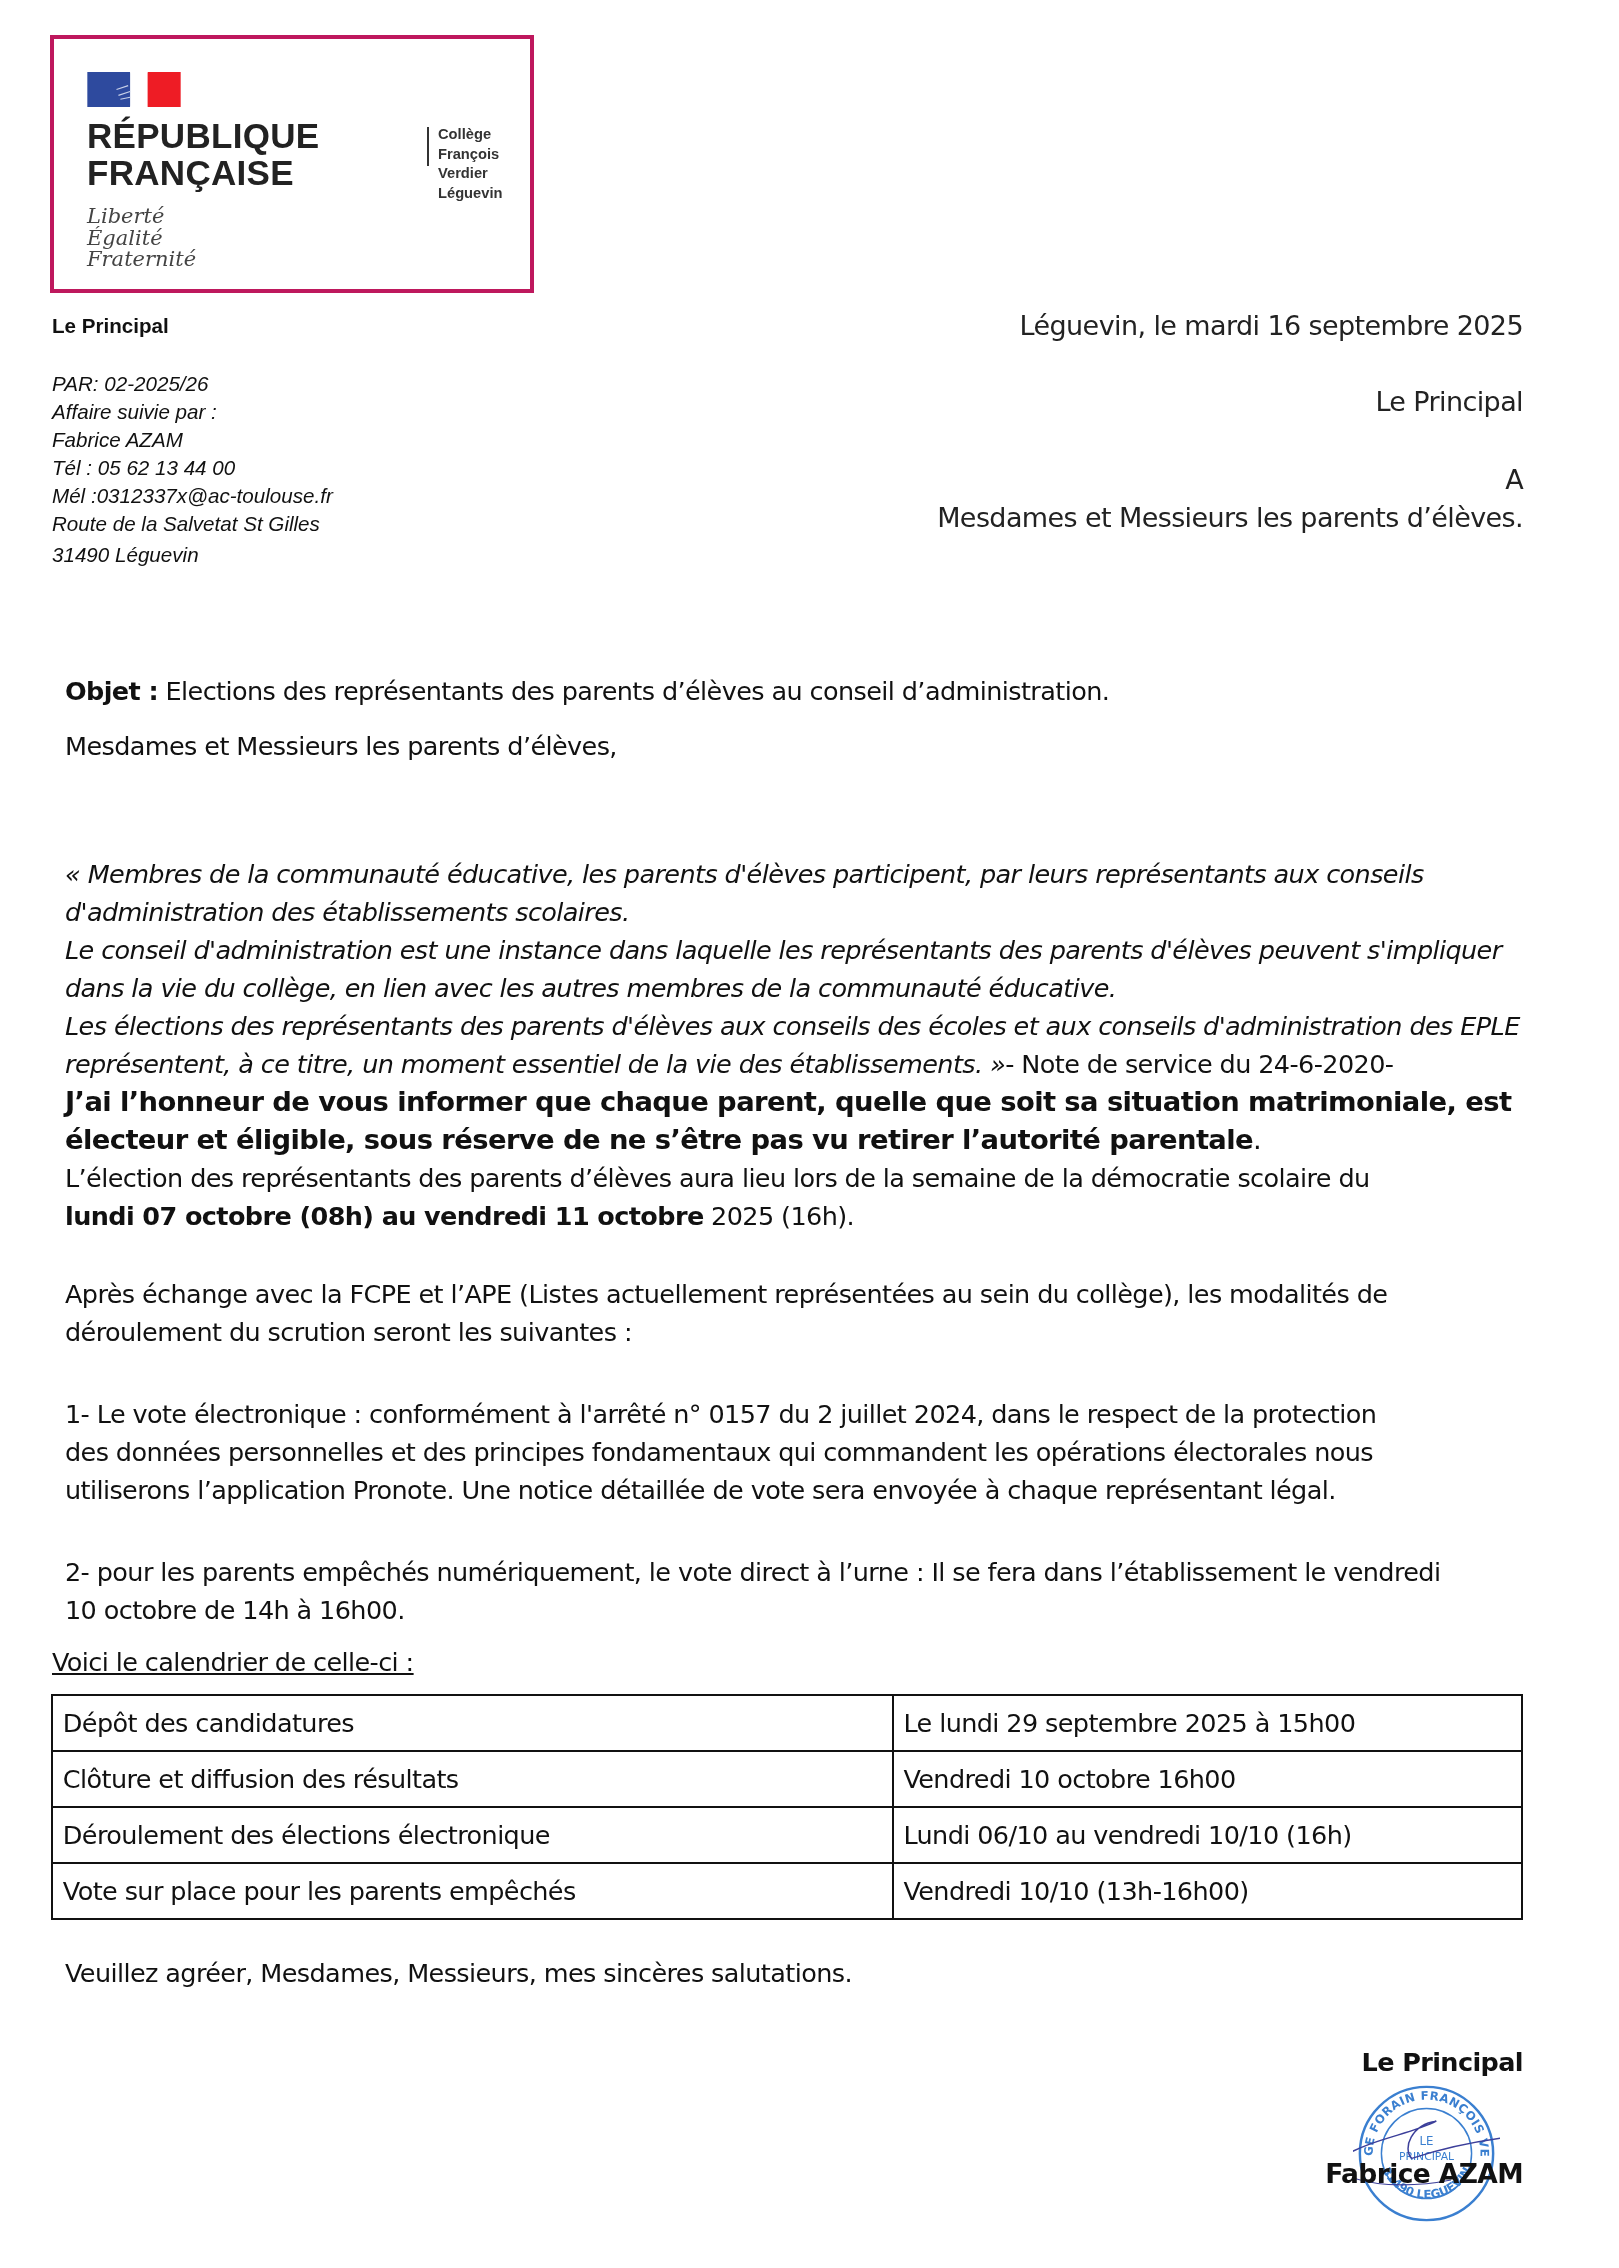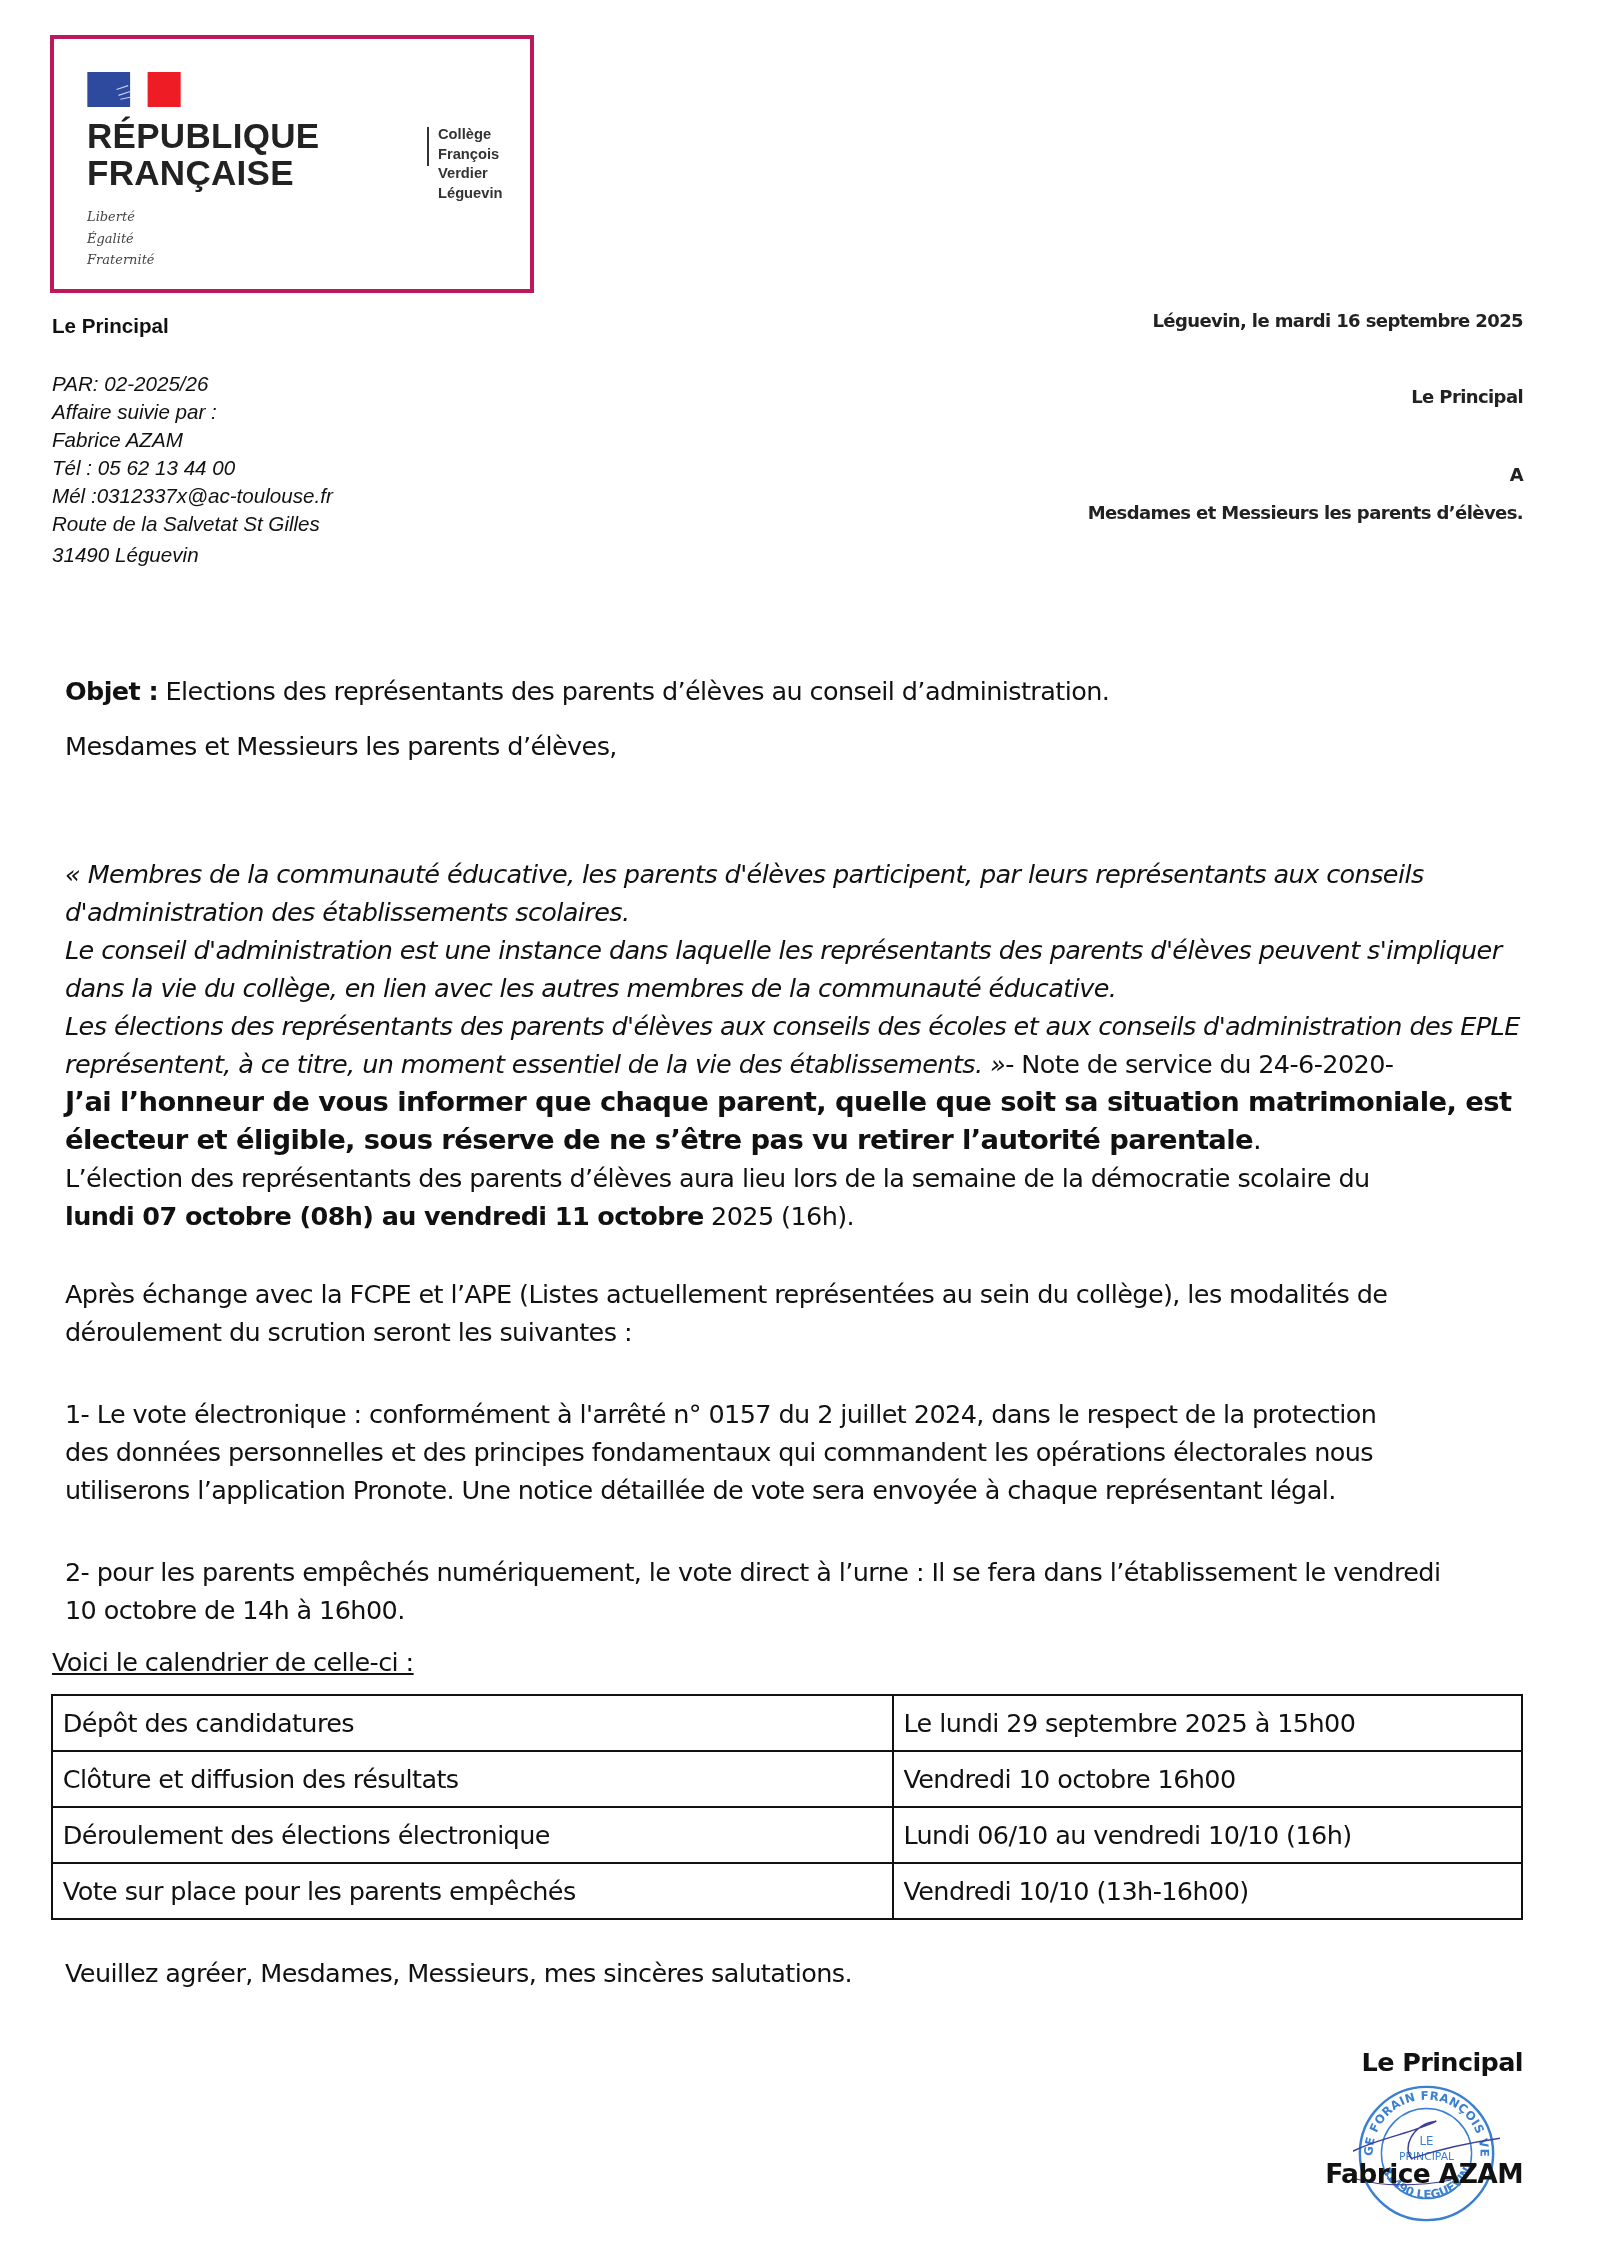--- a/index.html
+++ b/index.html
@@ -5,31 +5,31 @@
   html, body { margin:0; padding:0; background:#ffffff; }
   body { width:1619px; height:2268px; position:relative; overflow:hidden; color:#111; font-family:"DejaVu Sans", sans-serif; }
   .abs { position:absolute; }
   .gill { font-family:"DejaVu Sans", sans-serif; letter-spacing:-0.6px; }
   .arial { font-family:"Liberation Sans", sans-serif; }
 
   
   #logo-box { left:50px; top:35px; width:484px; height:258px; border:4px solid #be185d; box-sizing:border-box; background:#fff; }
   #flag { left:33px; top:33px; width:94px; height:35px; }
   #rf-title { left:33px; top:78px; font-family:"Liberation Sans", sans-serif; font-weight:bold; font-size:35px; line-height:37px; color:#222; letter-spacing:0.3px; }
-  #rf-motto { left:33px; top:167px; font-family:"DejaVu Serif", serif; font-style:italic; font-size:13px; line-height:21.6px; color:#444; }
+  #rf-motto { left:33px; top:167px; font-family:"DejaVu Serif", serif; font-style:italic; font-size:21px; line-height:21.6px; color:#444; }
   #college-sep { left:373px; top:88px; width:2px; height:39px; background:#333; }
   #college-name { left:384px; top:86px; font-family:"Liberation Sans", sans-serif; font-weight:bold; font-size:14.7px; line-height:19.6px; color:#333; }
 
   
   #sender-title { left:52px; top:314px; font-size:20.6px; font-weight:bold; }
   #sender-info { left:52px; top:370px; font-size:20.6px; line-height:28px;font-style:italic; }
   #sender-info div { white-space:nowrap; }
 
   
-  #right-header { right:96px; top:310px; text-align:right; font-size:18px; color:#222;font-weight:bold; }
+  #right-header { right:96px; top:310px; text-align:right; font-size:27px; color:#222; }
   #right-header .line { position:absolute; right:0; white-space:nowrap; }
 
   
   .body-text { left:65px; width:1509px; font-size:25.5px; line-height:38px; }
   .nowrap-lines div { white-space:nowrap; }
   b, .b { font-weight:bold; }
   .it { font-style:italic; }
 
   
   #schedule { left:51px; top:1694px; width:1472px; border-collapse:collapse; font-size:25.5px; }

